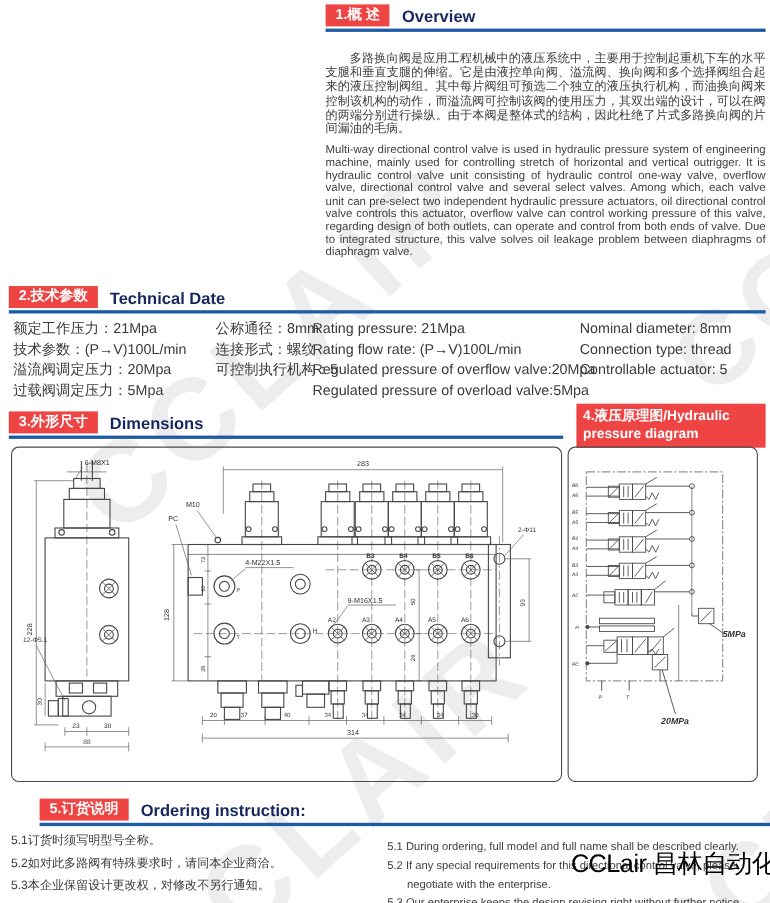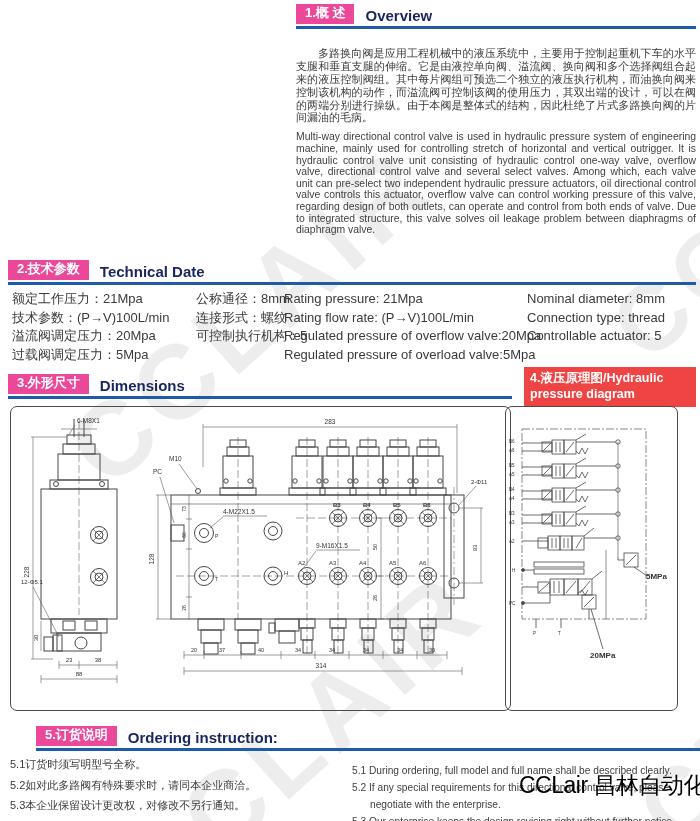--- a/index.html
+++ b/index.html
@@ -8,39 +8,39 @@
     background:#ffffff;font-family:"Liberation Sans",sans-serif;color:#333;
   }
   .wm{
     position:absolute;z-index:0;font-weight:700;letter-spacing:8px;
     color:rgba(140,140,140,0.16);white-space:nowrap;
     transform:rotate(-42deg);transform-origin:0 0;pointer-events:none;
   }
   .layer{position:absolute;z-index:1;}
   
   .sec-head{display:flex;align-items:flex-end;gap:11px;border-bottom:3px solid #1d5ba6;padding-bottom:2px;}
-  .sec-tab{background:#ec4899;color:#fff;font-weight:bold;font-size:13px;line-height:1.15;padding:2px 9px 3px;white-space:nowrap;}
+  .sec-tab{background:#ef4444;color:#fff;font-weight:bold;font-size:13px;line-height:1.15;padding:2px 9px 3px;white-space:nowrap;}
   .sec-title{font-weight:bold;font-size:15px;color:#17265e;white-space:nowrap;}
   
   #sec1{left:296px;top:4px;width:400px;}
   .zh-para{margin-top:18px;font-size:11px;line-height:12.9px;text-align:justify;text-indent:2em;color:#3a3a3a;}
   .en-para{margin-top:7px;font-size:10.4px;line-height:11.6px;text-align:justify;color:#3f3f3f;}
   
   #sec2{left:8px;top:260px;width:688px;}
   .tcol{position:absolute;font-size:13px;color:#3a3a3a;}
   .tcol div{height:18.6px;line-height:18.6px;white-space:nowrap;}
   
   #sec3{left:8px;top:374px;width:504px;}
   #sec4head{
     left:524px;top:367px;width:160px;background:#ef4444;color:#fff;
     font-weight:bold;font-size:12.5px;line-height:1.3;padding:3px 6px 4px;
   }
   .draw-box{border:1.6px solid #4a4a4a;border-radius:7px;background:transparent;}
   #boxL{left:10px;top:406px;width:499px;height:303px;}
-  #boxR{left:505px;top:406px;width:171px;height:303px;}
+  #boxR{left:516px;top:406px;width:171px;height:303px;font-style:italic;}
   
   #sec5{left:8px;top:726px;width:688px;margin-left:28px;}
   .ozh{position:absolute;left:10px;top:754px;font-size:11px;line-height:20.5px;color:#3a3a3a;white-space:nowrap;}
   .oen{position:absolute;left:352px;top:750px;width:344px;font-size:10.2px;line-height:17px;color:#3f3f3f;margin-top:12px;}
   .oen div{padding-left:18px;text-indent:-18px;}
   #logo{position:absolute;left:519px;top:770px;font-size:23px;color:#000;letter-spacing:-0.5px;z-index:2;white-space:nowrap;}
   svg text{font-family:"Liberation Sans",sans-serif;fill:#333;}
 </style>
 </head>
 <body>

